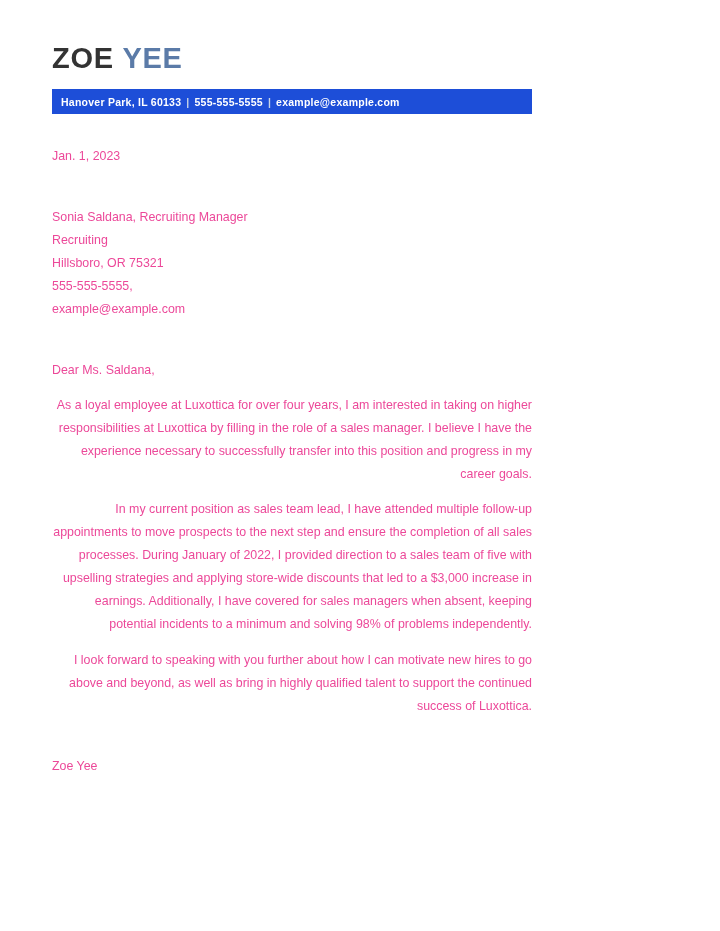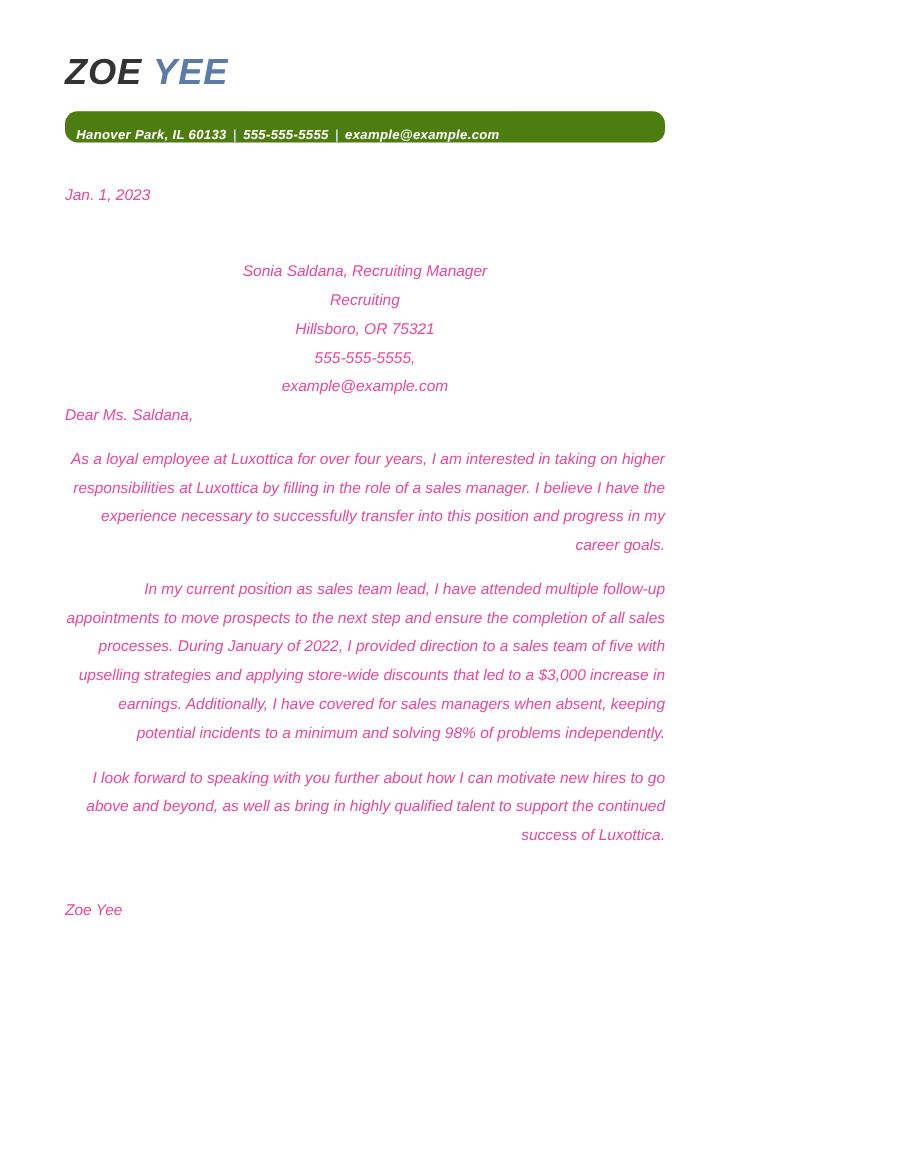--- a/index.html
+++ b/index.html
@@ -12,21 +12,20 @@
     height: 931px;
     font-family: "Liberation Sans", sans-serif;
     overflow: hidden;
   }
   .page {
     position: relative;
     width: 584px;
     height: 931px;
     background: #ffffff;
     box-sizing: border-box;
-    font-style: italic;
   }
 
   
   .header {
     padding: 44px 52px 0 52px;
   }
   .name-line {
     font-size: 29px;
     font-weight: bold;
     letter-spacing: 0.7px;
@@ -37,56 +36,55 @@
   .name-first {
     color: #333333;
   }
   .name-last {
     color: #5b7ba8;
   }
 
   
   .contact-bar {
     margin: 0 52px;
-    background: #4d7c0f;
+    background: #1d4ed8;
     color: #ffffff;
     font-size: 10.5px;
     font-weight: bold;
     letter-spacing: 0.25px;
     height: 25px;
     display: flex;
-    align-items: flex-end;
+    align-items: center;
     padding: 0 9px;
     box-sizing: border-box;
-    border-radius: 10px;
   }
   .contact-bar .sep {
     padding: 0 5px;
     color: #c6d4e6;
     font-weight: bold;
   }
 
   
   .letter {
     padding: 0 52px;
     color: #ec4899;
     font-size: 12.4px;
     line-height: 23px;
     font-weight: normal;
   }
   .date {
     margin-top: 31px;
   }
   .recipient {
     margin-top: 38px;
-    text-align: center;
   }
   .recipient div { white-space: nowrap; }
 
   .salutation {
+    margin-top: 38px;
   }
   .para {
     margin-top: 12px;
     text-align: right;
     max-width: 610px;
   }
   .closing {
     margin-top: 37px;
   }
   .closing div { white-space: nowrap; }

